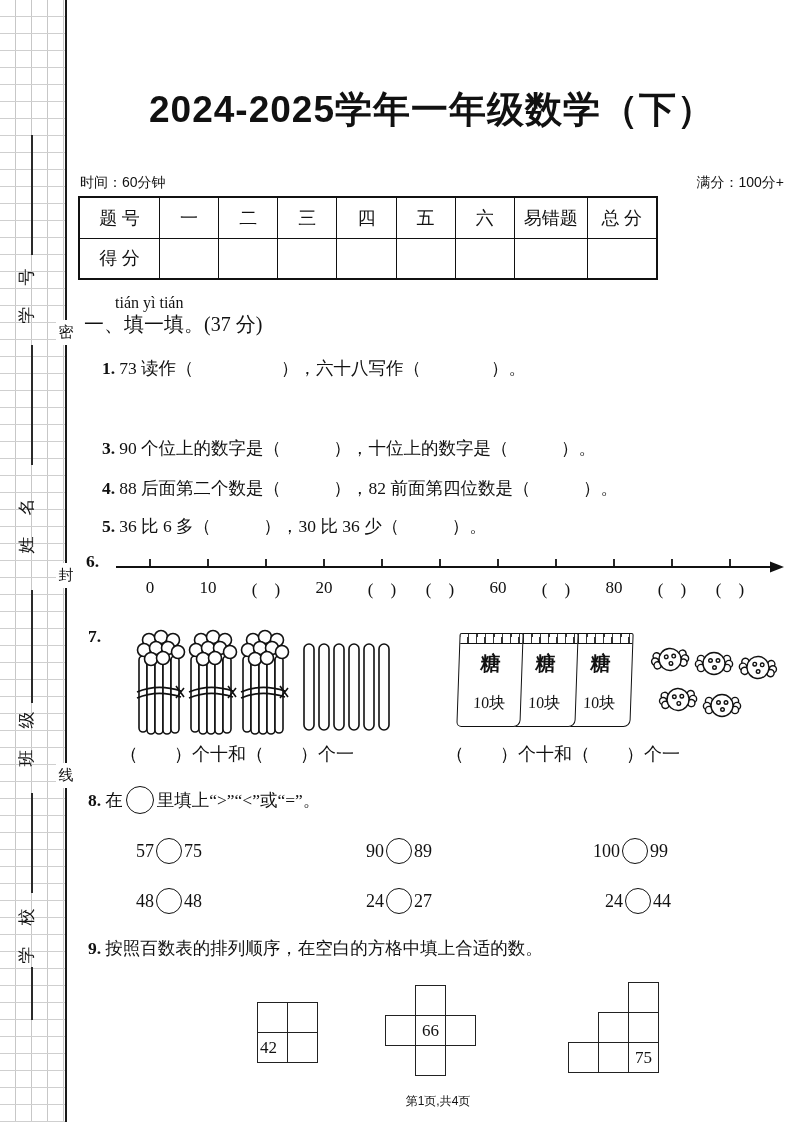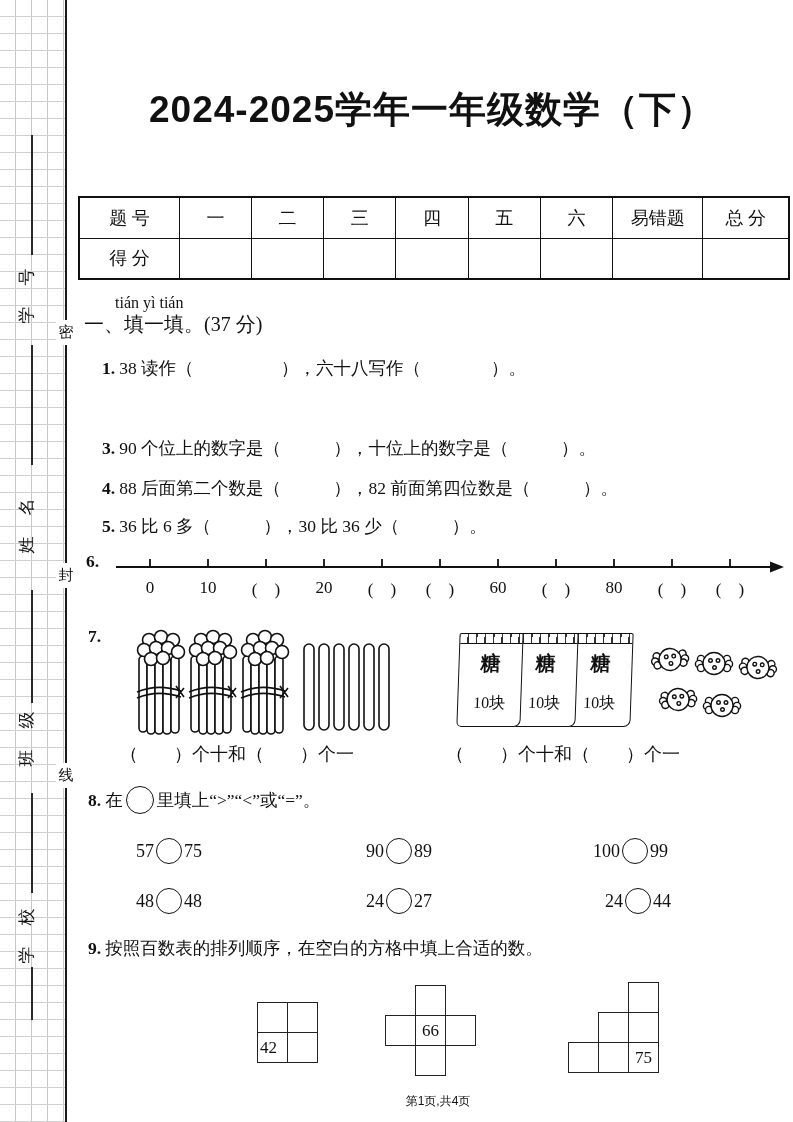--- a/index.html
+++ b/index.html
@@ -23,21 +23,21 @@
   .main { position:absolute; left:78px; top:0; width:708px; height:1122px; }
 
   .page-title { position:absolute; top:46px; left:0; width:708px; text-align:center;
     font-family:"Liberation Sans", sans-serif; font-weight:bold; font-size:37px; letter-spacing:1px;margin-top:39px; }
   .page-subtitle { position:absolute; top:104px; left:0; width:708px; text-align:center;
     font-family:"Liberation Sans", sans-serif; font-weight:bold; font-size:27px; }
 
   .info-row { position:absolute; top:174px; left:2px; width:704px; display:flex;
     justify-content:space-between; font-family:"Liberation Sans", sans-serif; font-size:14px; }
 
-  table.score { position:absolute; top:196px; left:0; width:712px; border-collapse:collapse; }
+  table.score { position:absolute; top:196px; left:0; width:580px; border-collapse:collapse; }
   table.score td, table.score th { border:1.6px solid #111; height:41px; text-align:center;
     font-size:18px; font-weight:normal; }
   table.score { border:2.4px solid #111; }
 
   .pinyin { position:absolute; font-family:Liberation Serif, serif; font-size:16px; }
   .sec-heading { position:absolute; font-size:20px; font-weight:normal; }
 
   .q { position:absolute; font-size:17.5px; white-space:nowrap; }
   .qno { font-weight:bold; margin-right:4px; }
 
@@ -79,20 +79,24 @@
 </div>
 <div class="fold-line"></div>
 <div class="seal-char" style="top:320px;">密</div>
 <div class="seal-char" style="top:563px;">封</div>
 <div class="seal-char" style="top:763px;">线</div>
 
 <div class="main">
 
   <div class="page-title">2024-2025学年一年级数学（下）</div>
 
+  <div class="info-row">
+    <span>时间：60分钟</span>
+    <span>满分：100分+</span>
+  </div>
 
   <table class="score">
     <colgroup>
       <col style="width:100px">
         <col style="width:72px">
         <col style="width:72px">
         <col style="width:72px">
       <col style="width:72px">
         <col style="width:72px">
         <col style="width:72px">
@@ -122,21 +126,21 @@
       <td></td>
       <td></td>
     </tr>
   </tbody>
     </table>
 
   <div class="pinyin" style="top:294px;left:37px;">tián yì tián</div>
   <div class="sec-heading" style="top:311px;left:6px;">一、填一填。(37 分)</div>
 
   <div class="q" style="top:356px;left:24px;">
-    <span class="qno">1.</span><span>38 读作（　　　　　），六十八写作（　　　　）。</span>
+    <span class="qno">1.</span><span>73 读作（　　　　　），六十八写作（　　　　）。</span>
   </div>
   <div class="q" style="top:436px;left:24px;">
     <span class="qno">3.</span><span>90 个位上的数字是（　　　），十位上的数字是（　　　）。</span>
   </div>
   <div class="q" style="top:476px;left:24px;">
     <span class="qno">4.</span><span>88 后面第二个数是（　　　），82 前面第四位数是（　　　）。</span>
   </div>
   <div class="q" style="top:514px;left:24px;">
     <span class="qno">5.</span><span>36 比 6 多（　　　），30 比 36 少（　　　）。</span>
   </div>

